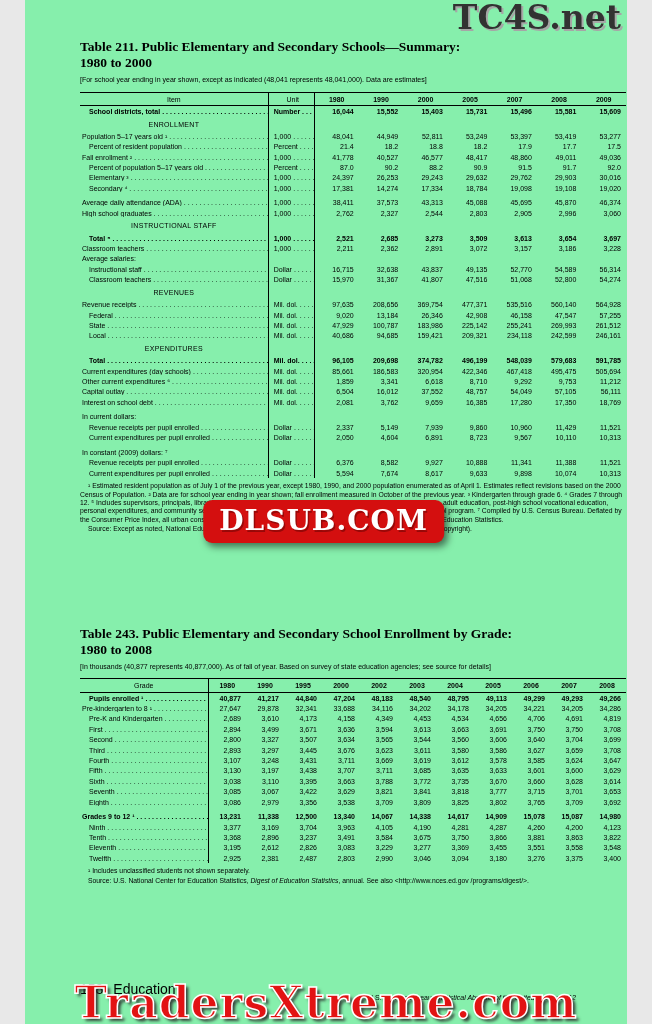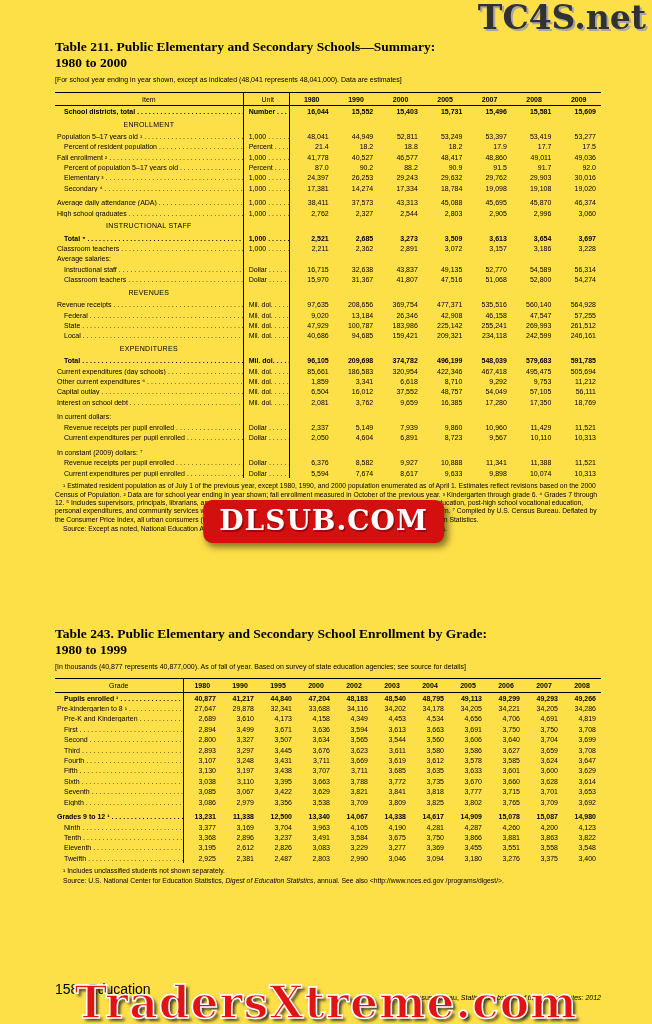--- a/index.html
+++ b/index.html
@@ -1,17 +1,17 @@
 <!DOCTYPE html>
 <html><head>
 <meta charset="utf-8">
 <style>
   html,body{margin:0;padding:0;background:#e8e8e8;}
   .page{
-    position:relative;width:652px;height:1024px;background:#fde047;
+    position:relative;width:602px;height:1024px;background:#86efac;
     font-family:"Liberation Sans",sans-serif;color:#000;overflow:hidden;
     margin:0 auto;
   }
   .content{position:absolute;left:55px;top:0;width:546px;}
   p{margin:0;}
 
   .tbl-title{
     font-family:"Liberation Serif",serif;font-weight:bold;
     font-size:13.5px;line-height:1.22;margin:0;color:#000;
   }
@@ -692,21 +692,21 @@
             <td class="val">9,898</td>
             <td class="val">10,074</td>
             <td class="val">10,313</td>
           </tr>
         </tbody>
     </table>
 
     <p class="fn">¹ Estimated resident population as of July 1 of the previous year, except 1980, 1990, and 2000 population enumerated as of April 1. Estimates reflect revisions based on the 2000 Census of Population. ² Data are for school year ending in year shown; fall enrollment measured in October of the previous year. ³ Kindergarten through grade 6. ⁴ Grades 7 through 12. ⁵ Includes supervisors, principals, librarians, and guidance and psychological personnel. ⁶ Includes summer schools, adult education, post-high school vocational education, personal expenditures, and community services which are not part of regular public elementary and secondary day-school program. ⁷ Compiled by U.S. Census Bureau. Deflated by the Consumer Price Index, all urban consumers (for school year July through June) supplied by U.S. National Center for Education Statistics.</p>
     <p class="src"><span>Source: Except as noted, National Education Association, Washington, DC, </span><i>Estimates of School Statistics Database</i><span> (copyright).</span></p>
 
-    <h1 class="tbl-title" id="t243-title"><span>Table 243. Public Elementary and Secondary School Enrollment by Grade:</span><br><span>1980 to 1999</span></h1>
+    <h1 class="tbl-title" id="t243-title"><span>Table 243. Public Elementary and Secondary School Enrollment by Grade:</span><br><span>1980 to 2008</span></h1>
 
     <p class="note">[In thousands (40,877 represents 40,877,000). As of fall of year. Based on survey of state education agencies; see source for details]</p>
 
     <table class="t243">
       <colgroup>
         <col style="width:128px">
         <col style="width:38px">
           <col style="width:38px">
           <col style="width:38px">
           <col style="width:38px">

